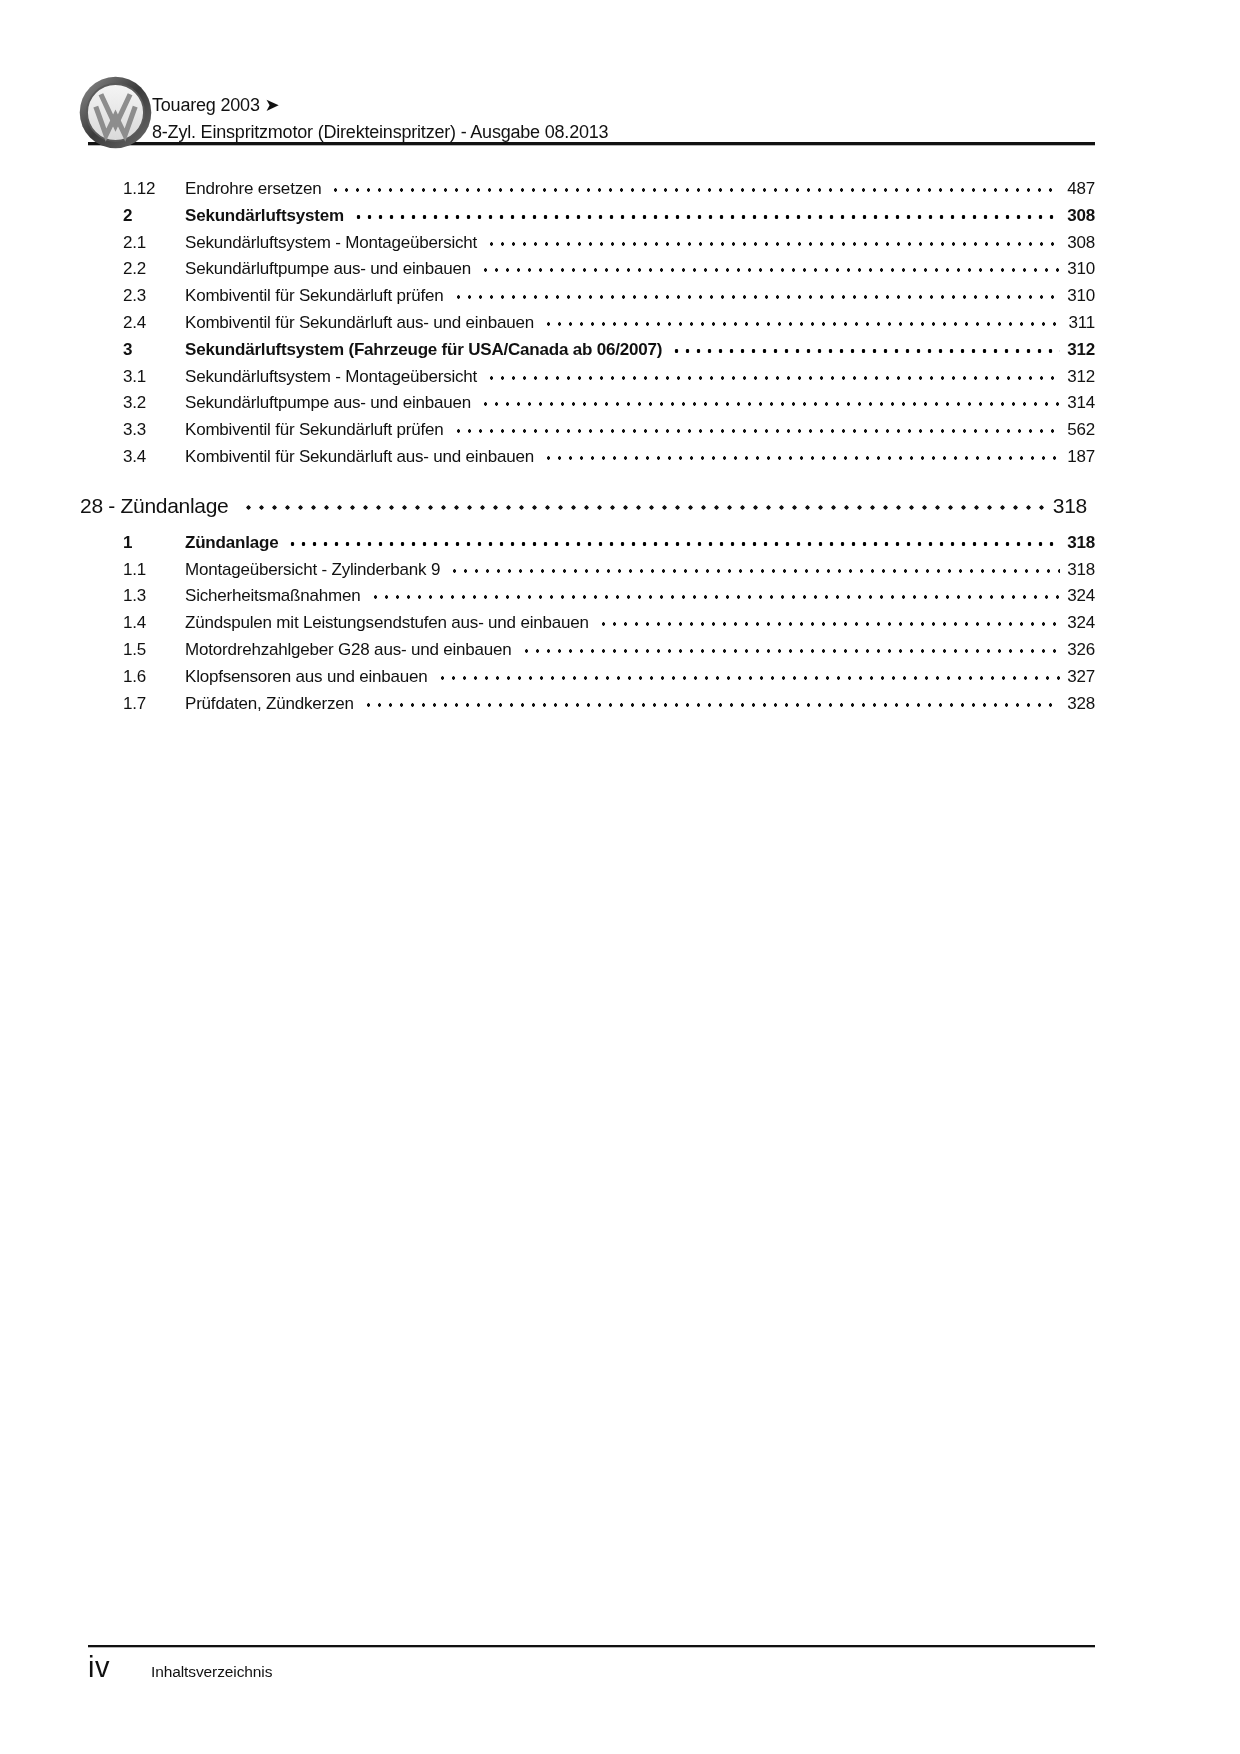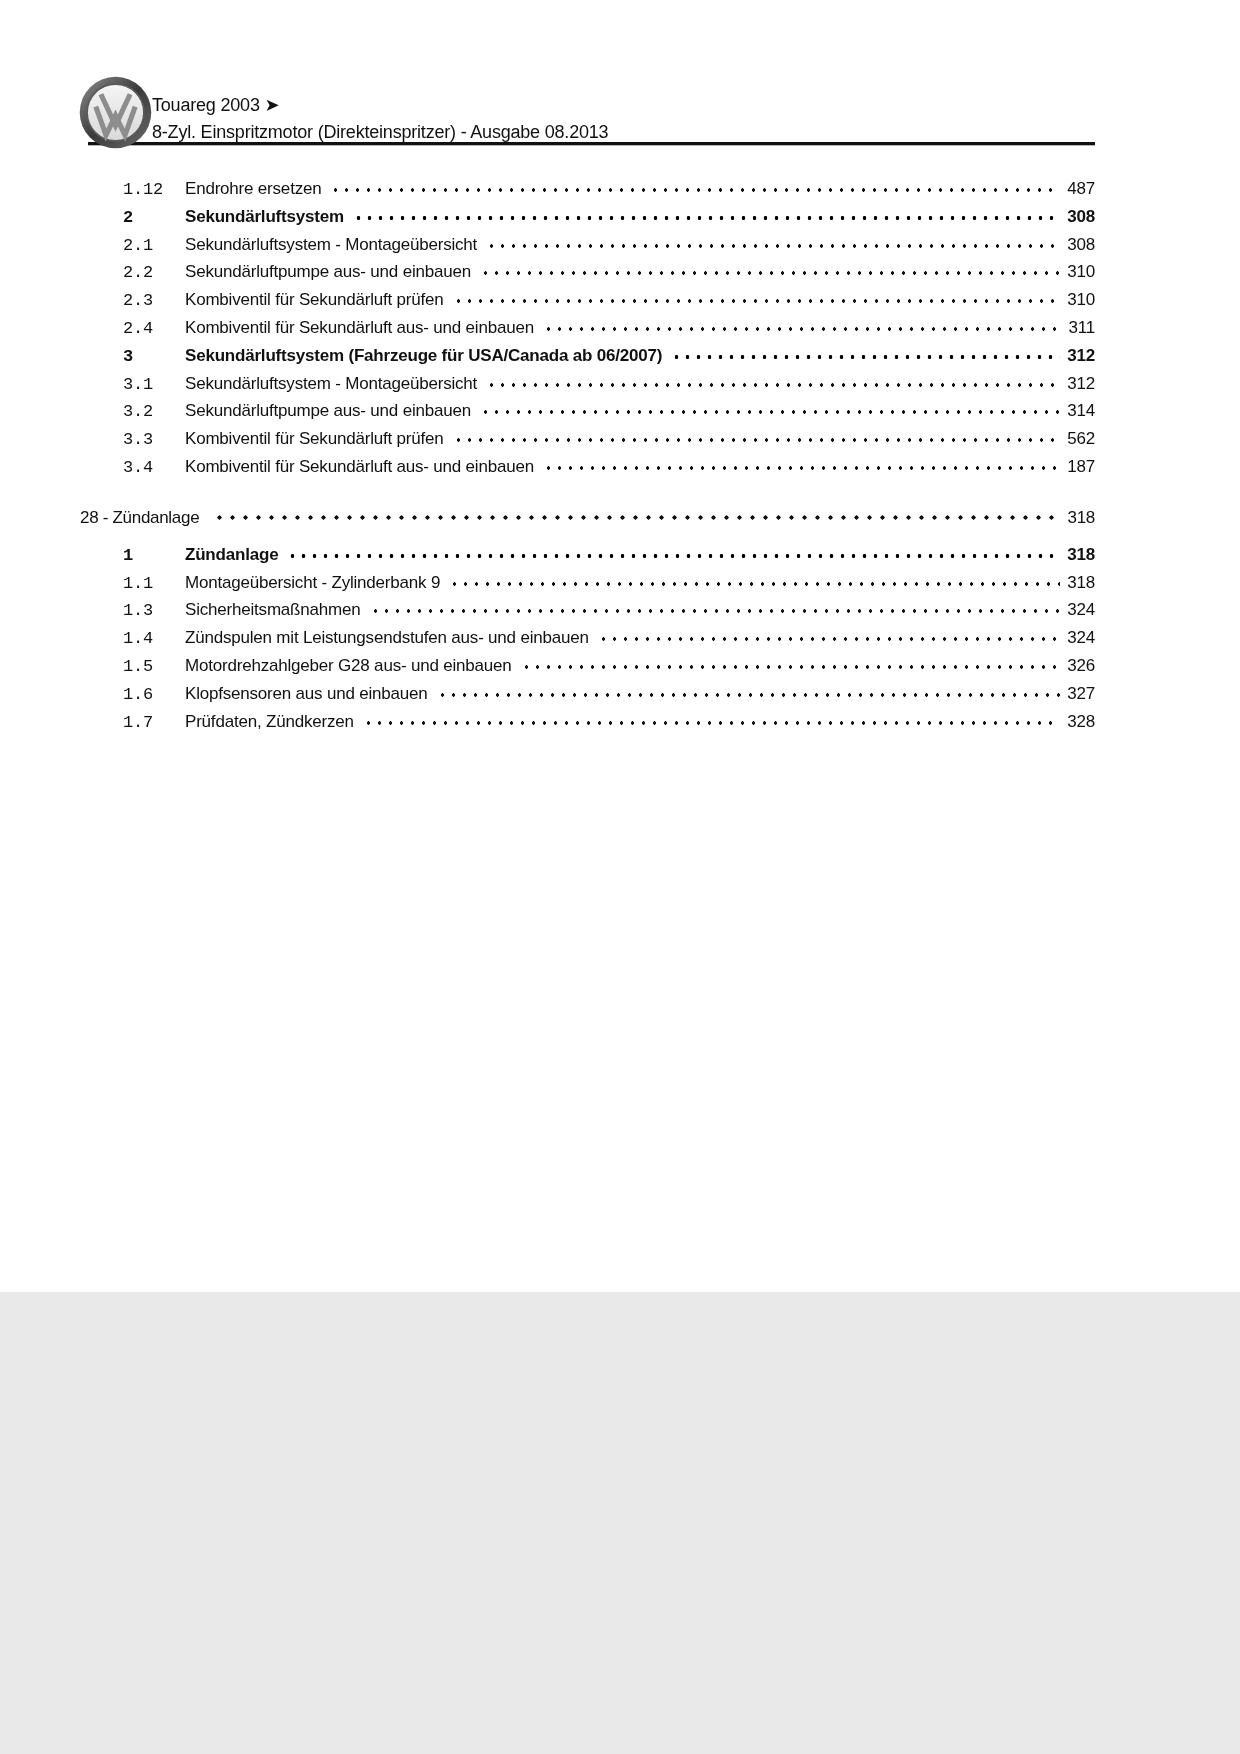--- a/index.html
+++ b/index.html
@@ -1,20 +1,20 @@
 <!DOCTYPE html>
 <html><head>
 <meta charset="utf-8">
 <style>
   * { margin: 0; padding: 0; box-sizing: border-box; }
   html, body { background: #e9e9e9; }
   .page {
     position: relative;
     width: 1240px;
-    height: 1292px;
+    height: 1754px;
     background: #ffffff;
     font-family: "Liberation Sans", sans-serif;
     color: #111;
     overflow: hidden;
     margin: 0 auto;
   }
 
   
   .logo {
     position: absolute;
@@ -51,41 +51,40 @@
     display: flex;
     align-items: baseline;
     font-size: 17px;
     line-height: 26.8px;
     letter-spacing: -0.2px;
     white-space: nowrap;
   }
   .row.entry { padding-left: 35px; }
   .row .num {
     flex: 0 0 62px;
-    font-family: Liberation Mono, monospace;
   }
   .row .leader {
     flex: 1 1 auto;
     min-width: 24px;
     height: 18px;
     align-self: baseline;
     margin: 0 7px 0 9px;
     background-image: radial-gradient(circle, #111 1.5px, transparent 1.9px);
     background-size: 11px 4px;
     background-repeat: repeat-x;
     background-position: left bottom 2px;
   }
   .row.bold { font-weight: bold; }
   .row.bold .leader {
     background-image: radial-gradient(circle, #000 1.7px, transparent 2.1px);
   }
   .row.chapter {
-    font-size: 17px;
+    font-size: 21px;
     line-height: 32px;
-    margin: 19px 0 8px -8px;
+    margin: 19px 8px 8px -8px;
     letter-spacing: -0.3px;
     justify-content: space-between;
   }
   .row.chapter .leader {
     height: 22px;
     margin: 0 8px 0 14px;
     background-image: radial-gradient(circle, #111 1.9px, transparent 2.3px);
     background-size: 13px 5px;
     background-position: left bottom 3px;
   }

